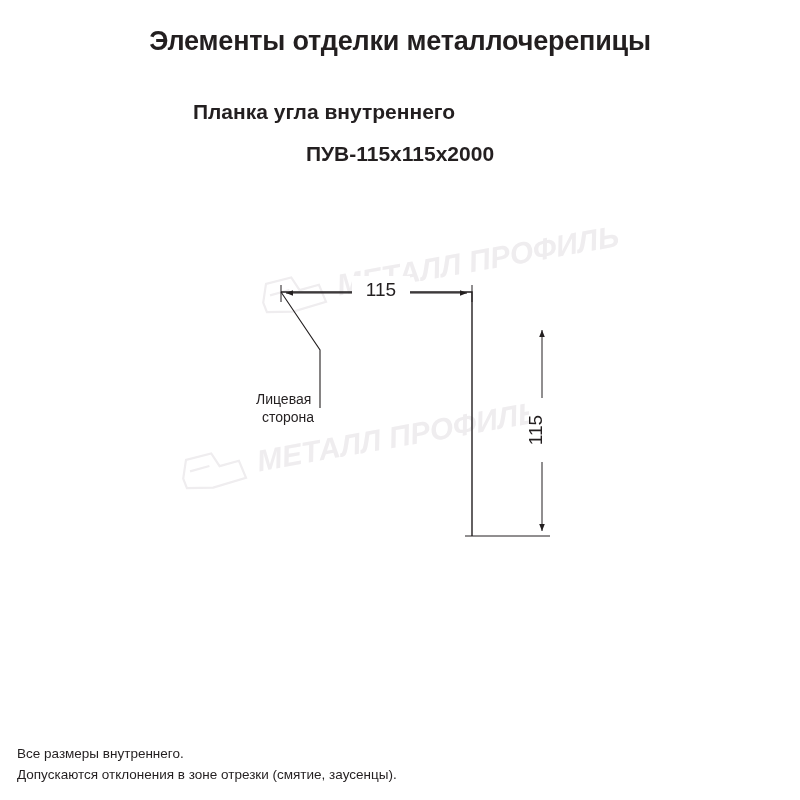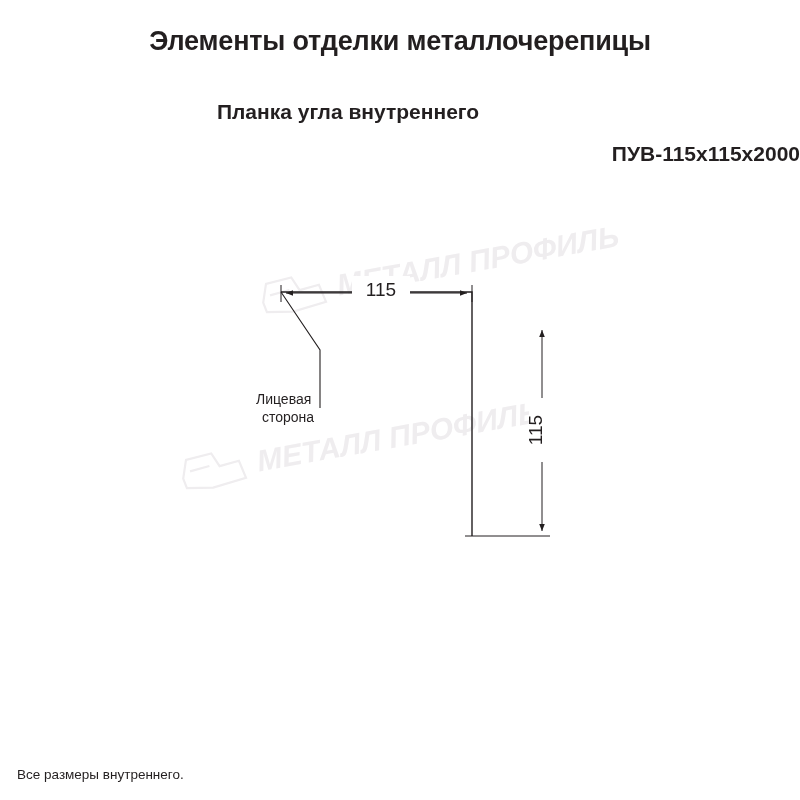--- a/index.html
+++ b/index.html
@@ -31,28 +31,27 @@
     letter-spacing: -0.2px;
   }
   .subtitle {
     position: absolute;
     top: 100px;
     left: 0;
     width: 648px;
     text-align: center;
     font-size: 21px;
     font-weight: bold;
-    padding-left: 24px;
   }
   .subtitle2 {
     position: absolute;
     top: 142px;
     left: 0;
     width: 800px;
-    text-align: right;
+    text-align: center;
     font-size: 21px;
     font-weight: bold;
   }
   .drawing {
     position: absolute;
     top: 190px;
     left: 0;
     width: 800px;
     height: 420px;
     text-align: right;
@@ -152,15 +151,16 @@
       <text class="dim-label" x="542" y="240" text-anchor="middle" transform="rotate(-90 542 240)">115</text>
 
       <text class="face-label" x="256" y="214">Лицевая</text>
       <text class="face-label" x="262" y="232">сторона</text>
 
     </svg>
   </div>
 
   <div class="footnotes">
     <div>Все размеры внутреннего.</div>
+    <div>Допускаются отклонения в зоне отрезки (смятие, заусенцы).</div>
   </div>
 
 </div>
 
 </body></html>

